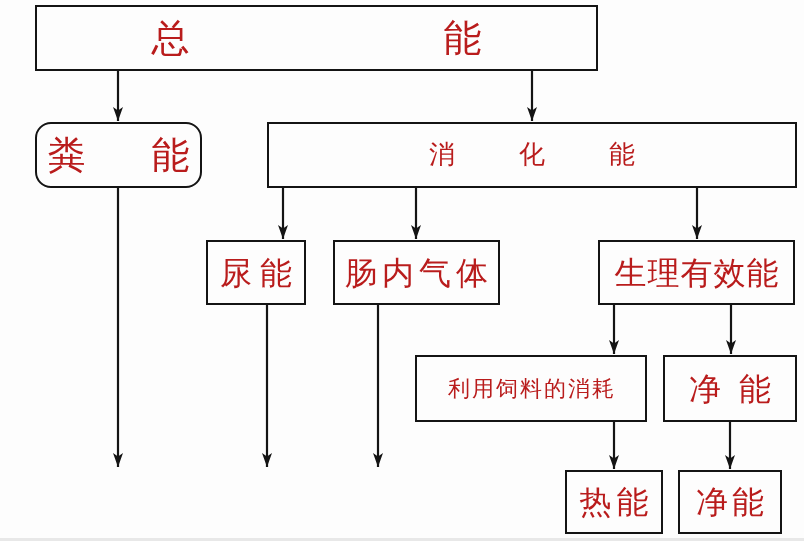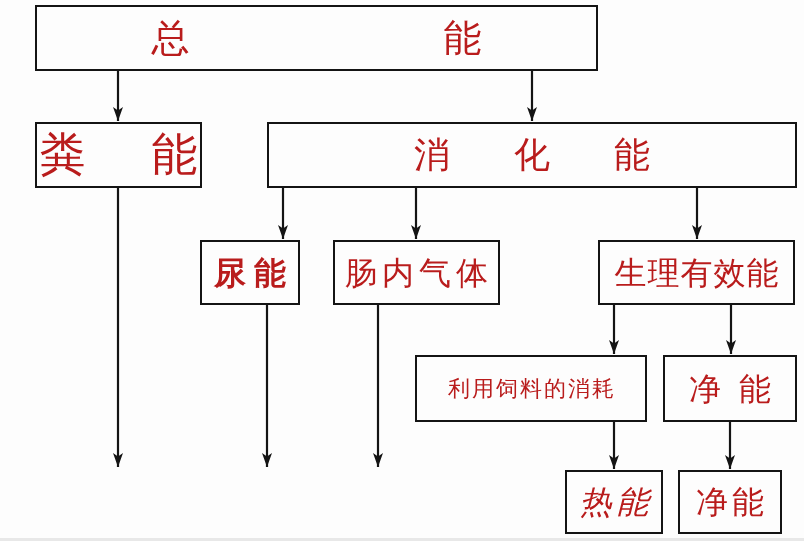--- a/index.html
+++ b/index.html
@@ -32,46 +32,46 @@
     box-sizing: border-box;
     line-height: 1;
     white-space: nowrap;
   }
   .lbl { display: inline-block; }
 
   
   .n-gross      { left: 35px;  top: 5px;   width: 563px; height: 66px; font-size: 38px; }
   .n-gross .lbl { letter-spacing: 254px; padding-left: 254px; }
 
-  .n-fecal      { left: 35px;  top: 122px; width: 167px; height: 66px; font-size: 46px; }
+  .n-fecal      { left: 35px;  top: 122px; width: 167px; height: 66px; font-size: 38px; border-radius: 16px; }
   .n-fecal .lbl { letter-spacing: 66px; padding-left: 66px; }
 
-  .n-digest     { left: 267px; top: 122px; width: 530px; height: 66px; font-size: 36px; }
+  .n-digest     { left: 267px; top: 122px; width: 530px; height: 66px; font-size: 26px; }
   .n-digest .lbl{ letter-spacing: 64px; padding-left: 64px; }
 
-  .n-urine      { left: 200px; top: 240px; width: 100px; height: 65px; font-size: 32px; font-weight: bold; }
+  .n-urine      { left: 206px; top: 240px; width: 100px; height: 65px; font-size: 32px; }
   .n-urine .lbl { letter-spacing: 8px; padding-left: 8px; }
 
   .n-gas        { left: 333px; top: 240px; width: 167px; height: 65px; font-size: 32px; }
   .n-gas .lbl   { letter-spacing: 5px; padding-left: 5px; }
 
   .n-physio     { left: 598px; top: 240px; width: 197px; height: 65px; font-size: 32px; }
   .n-physio .lbl{ letter-spacing: 1px; padding-left: 1px; }
 
   .n-feedcost   { left: 415px; top: 355px; width: 232px; height: 67px; font-size: 22px; }
   .n-feedcost .lbl { letter-spacing: 2px; padding-left: 2px; }
 
   .n-netupper   { left: 663px; top: 355px; width: 134px; height: 67px; font-size: 32px; }
   .n-netupper .lbl { letter-spacing: 18px; padding-left: 18px; }
 
   .n-excreta    { left: 18px;  top: 468px; width: 530px; height: 67px; font-size: 29px; }
   .n-excreta .lbl { letter-spacing: 1px; padding-left: 1px; }
 
   .n-heat       { left: 565px; top: 470px; width: 98px;  height: 64px; font-size: 32px; }
-  .n-heat .lbl  { letter-spacing: 5px; padding-left: 5px; font-style: italic; }
+  .n-heat .lbl  { letter-spacing: 5px; padding-left: 5px; }
 
   .n-netlower   { left: 678px; top: 470px; width: 104px; height: 64px; font-size: 32px; }
   .n-netlower .lbl { letter-spacing: 4px; padding-left: 4px; }
 
   .edge { stroke: #141414; stroke-width: 2.2px; }
 </style>
 </head>
 <body>
 
 <div class="canvas">

